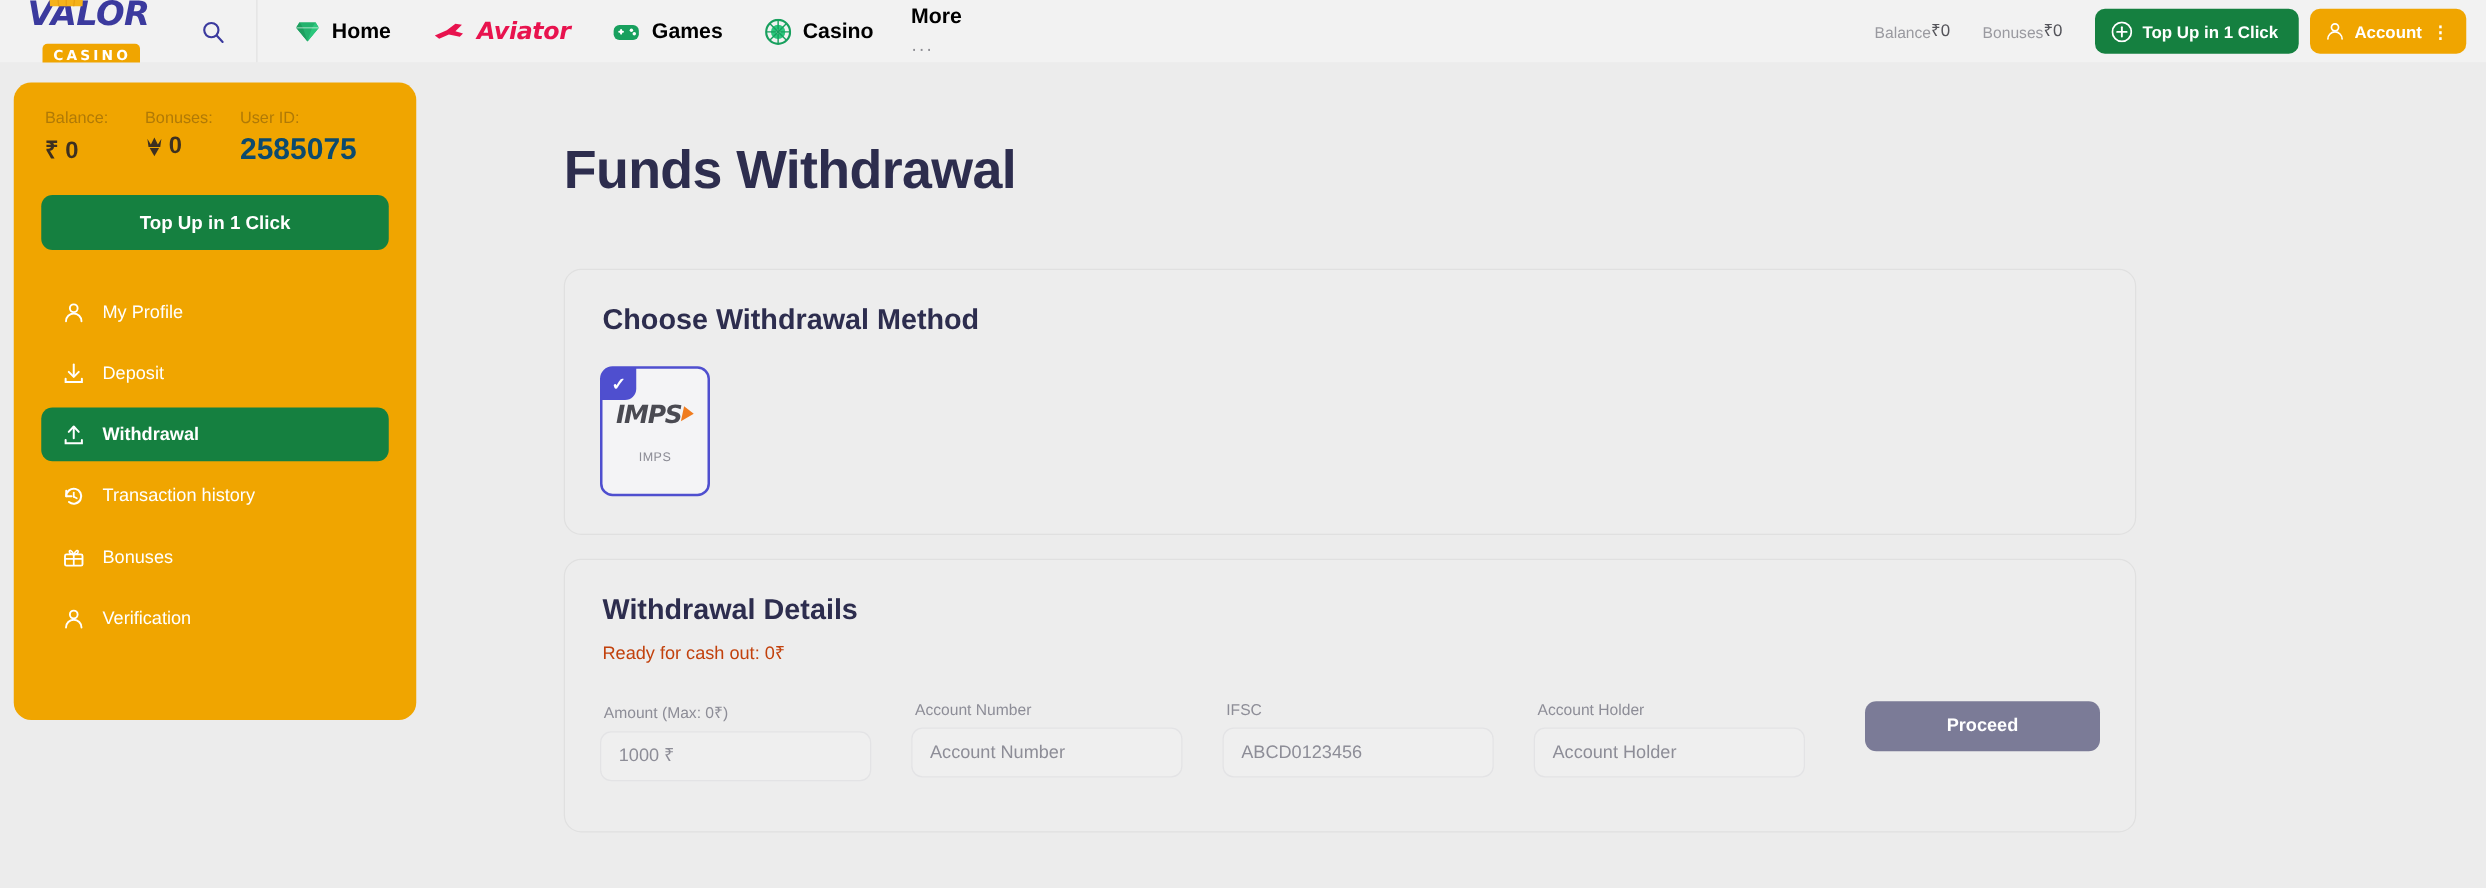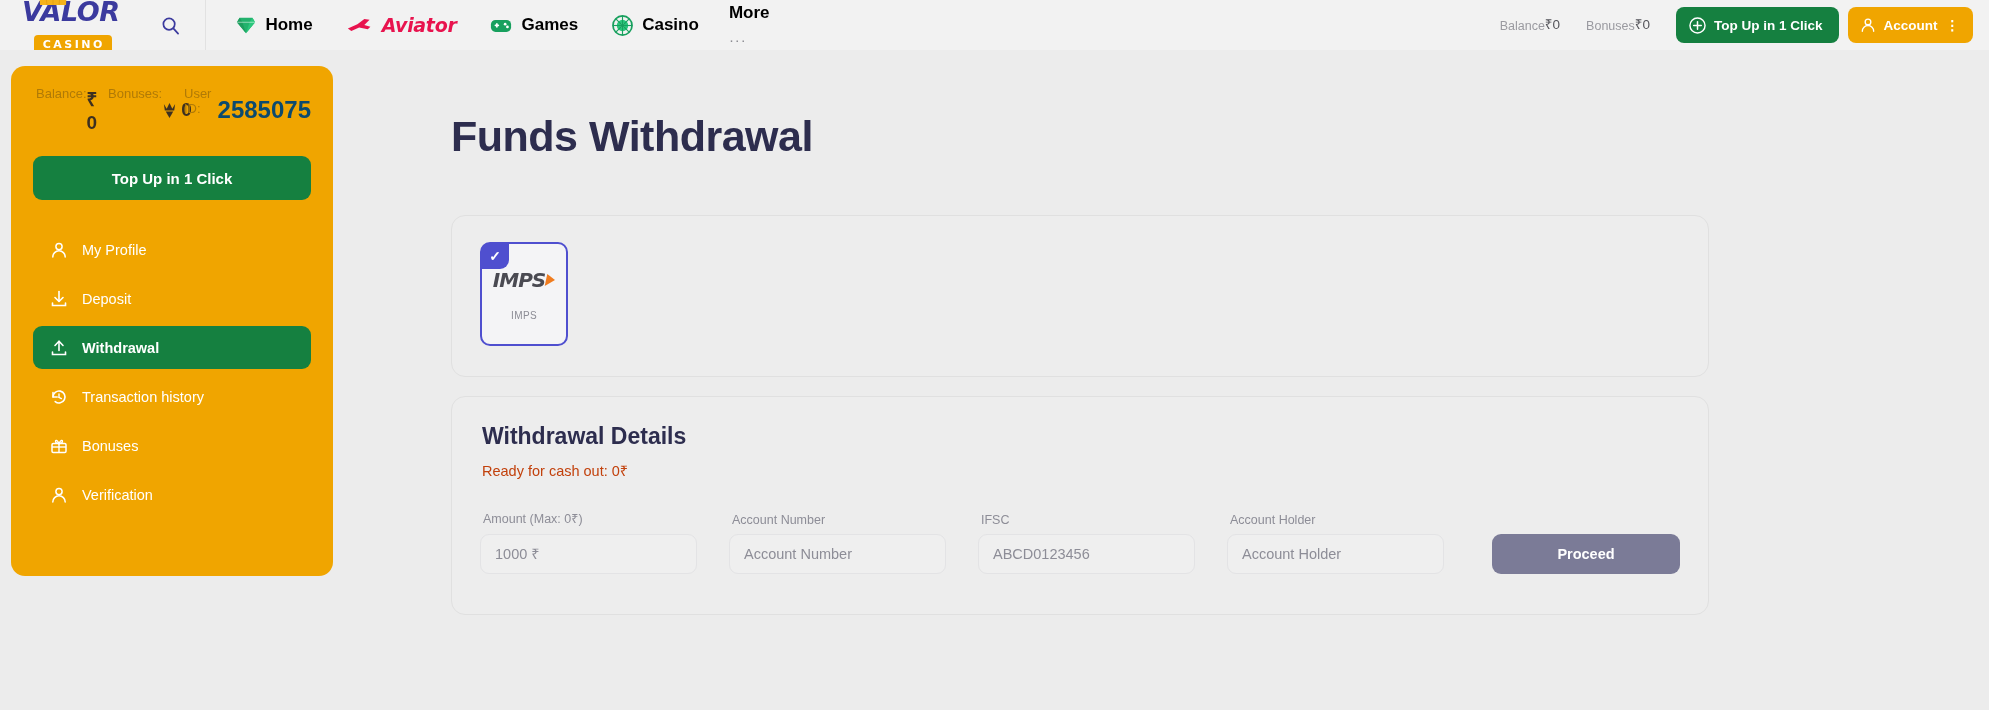--- a/index.html
+++ b/index.html
@@ -164,21 +164,21 @@
     background: #f0a500;
     border-radius: 14px;
     padding: 20px 22px 10px 22px;
   }
   .stats {
     display: flex;
     gap: 0px;
     margin-bottom: 22px;
     padding-left: 3px;
   }
-  .stat { display: flex; flex-direction: row; }
+  .stat { display: flex; flex-direction: column; }
   .stat.s0 { width: 80px; }
   .stat.s1 { width: 76px; }
   .stat .k { font-size: 13px; color: #b07a06; margin-bottom: 5px; }
   .stat .v {
     font-size: 19px; font-weight: 700; color: #3d3020;
     display: flex; align-items: center; gap: 4px;
   }
   .stat .v.id { font-size: 24px; font-weight: 800; color: #0c4a6e; }
 
   .btn-side-topup {
@@ -290,21 +290,20 @@
   }
   .method-name {
     margin-top: 18px;
     font-size: 10px;
     color: #8c8c95;
     letter-spacing: 0.4px;
   }
 
   .form-row {
     display: flex;
-    align-items: flex-end;
     gap: 32px;
   }
   .field { display: flex; flex-direction: column; width: 232px; }
   .field-label {
     font-size: 12.5px;
     color: #8d8d97;
     margin-bottom: 7px;
     margin-left: 3px;
   }
   .field-input {
@@ -533,20 +532,21 @@
 
     </div>
   </div>
 </div>
 
 <div class="main">
 
   <h1 class="page-title">Funds Withdrawal</h1>
 
   <div class="card c1">
+    <div class="card-title">Choose Withdrawal Method</div>
     <div class="method-row">
       <div class="method-card">
         <div class="method-check">✓</div>
         <div class="imps-logo">
           <span>IMPS</span>
             <span class="imps-arrow"></span>
         </div>
         <div class="method-name">IMPS</div>
       </div>
     </div>

